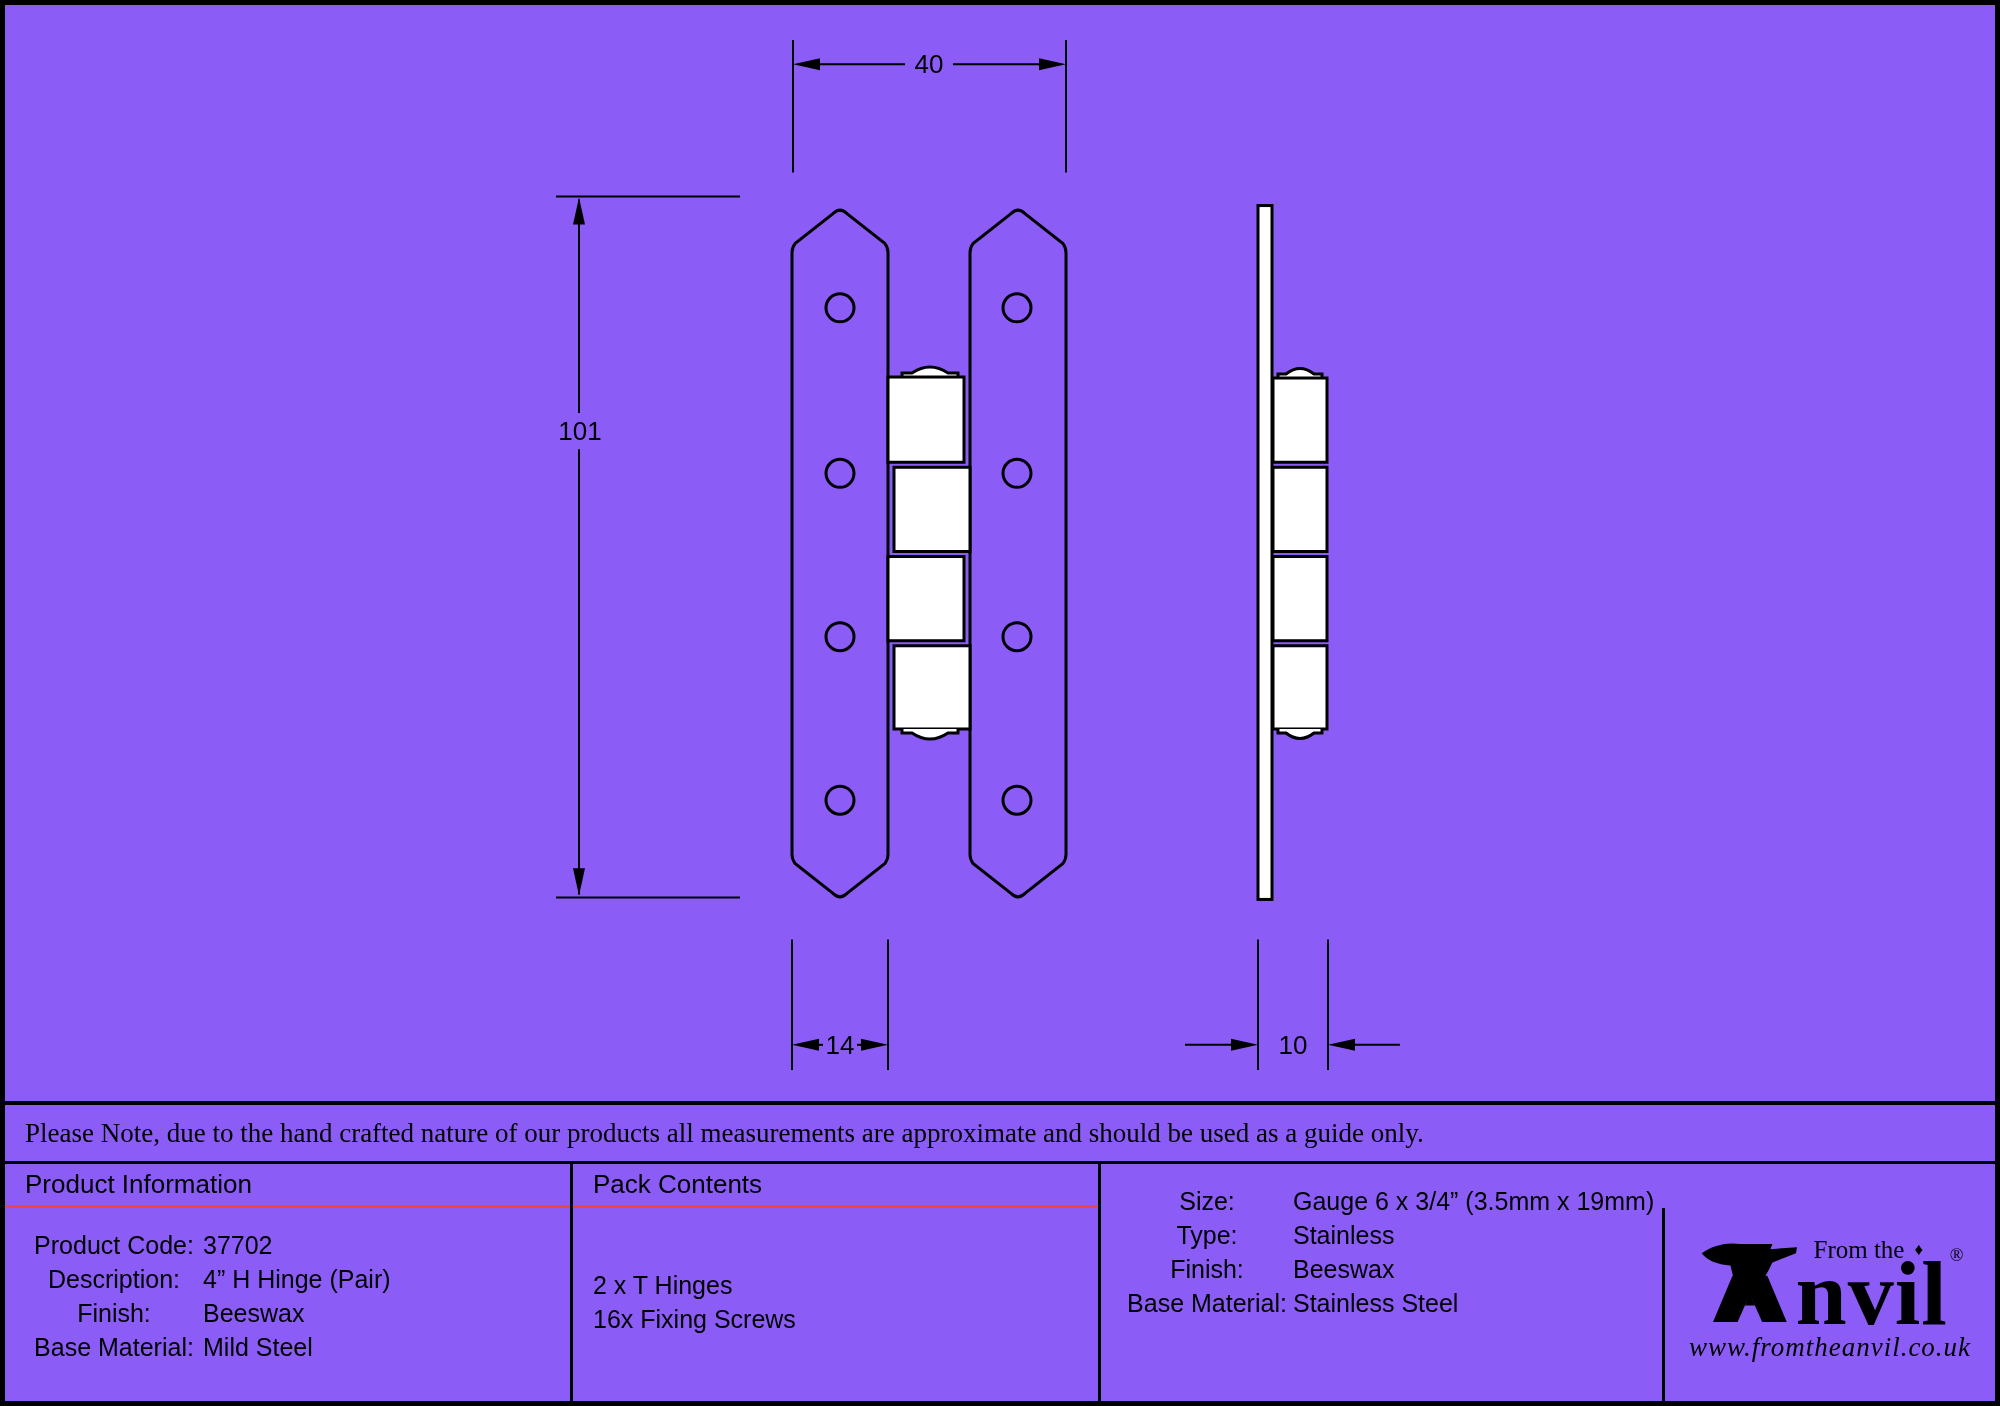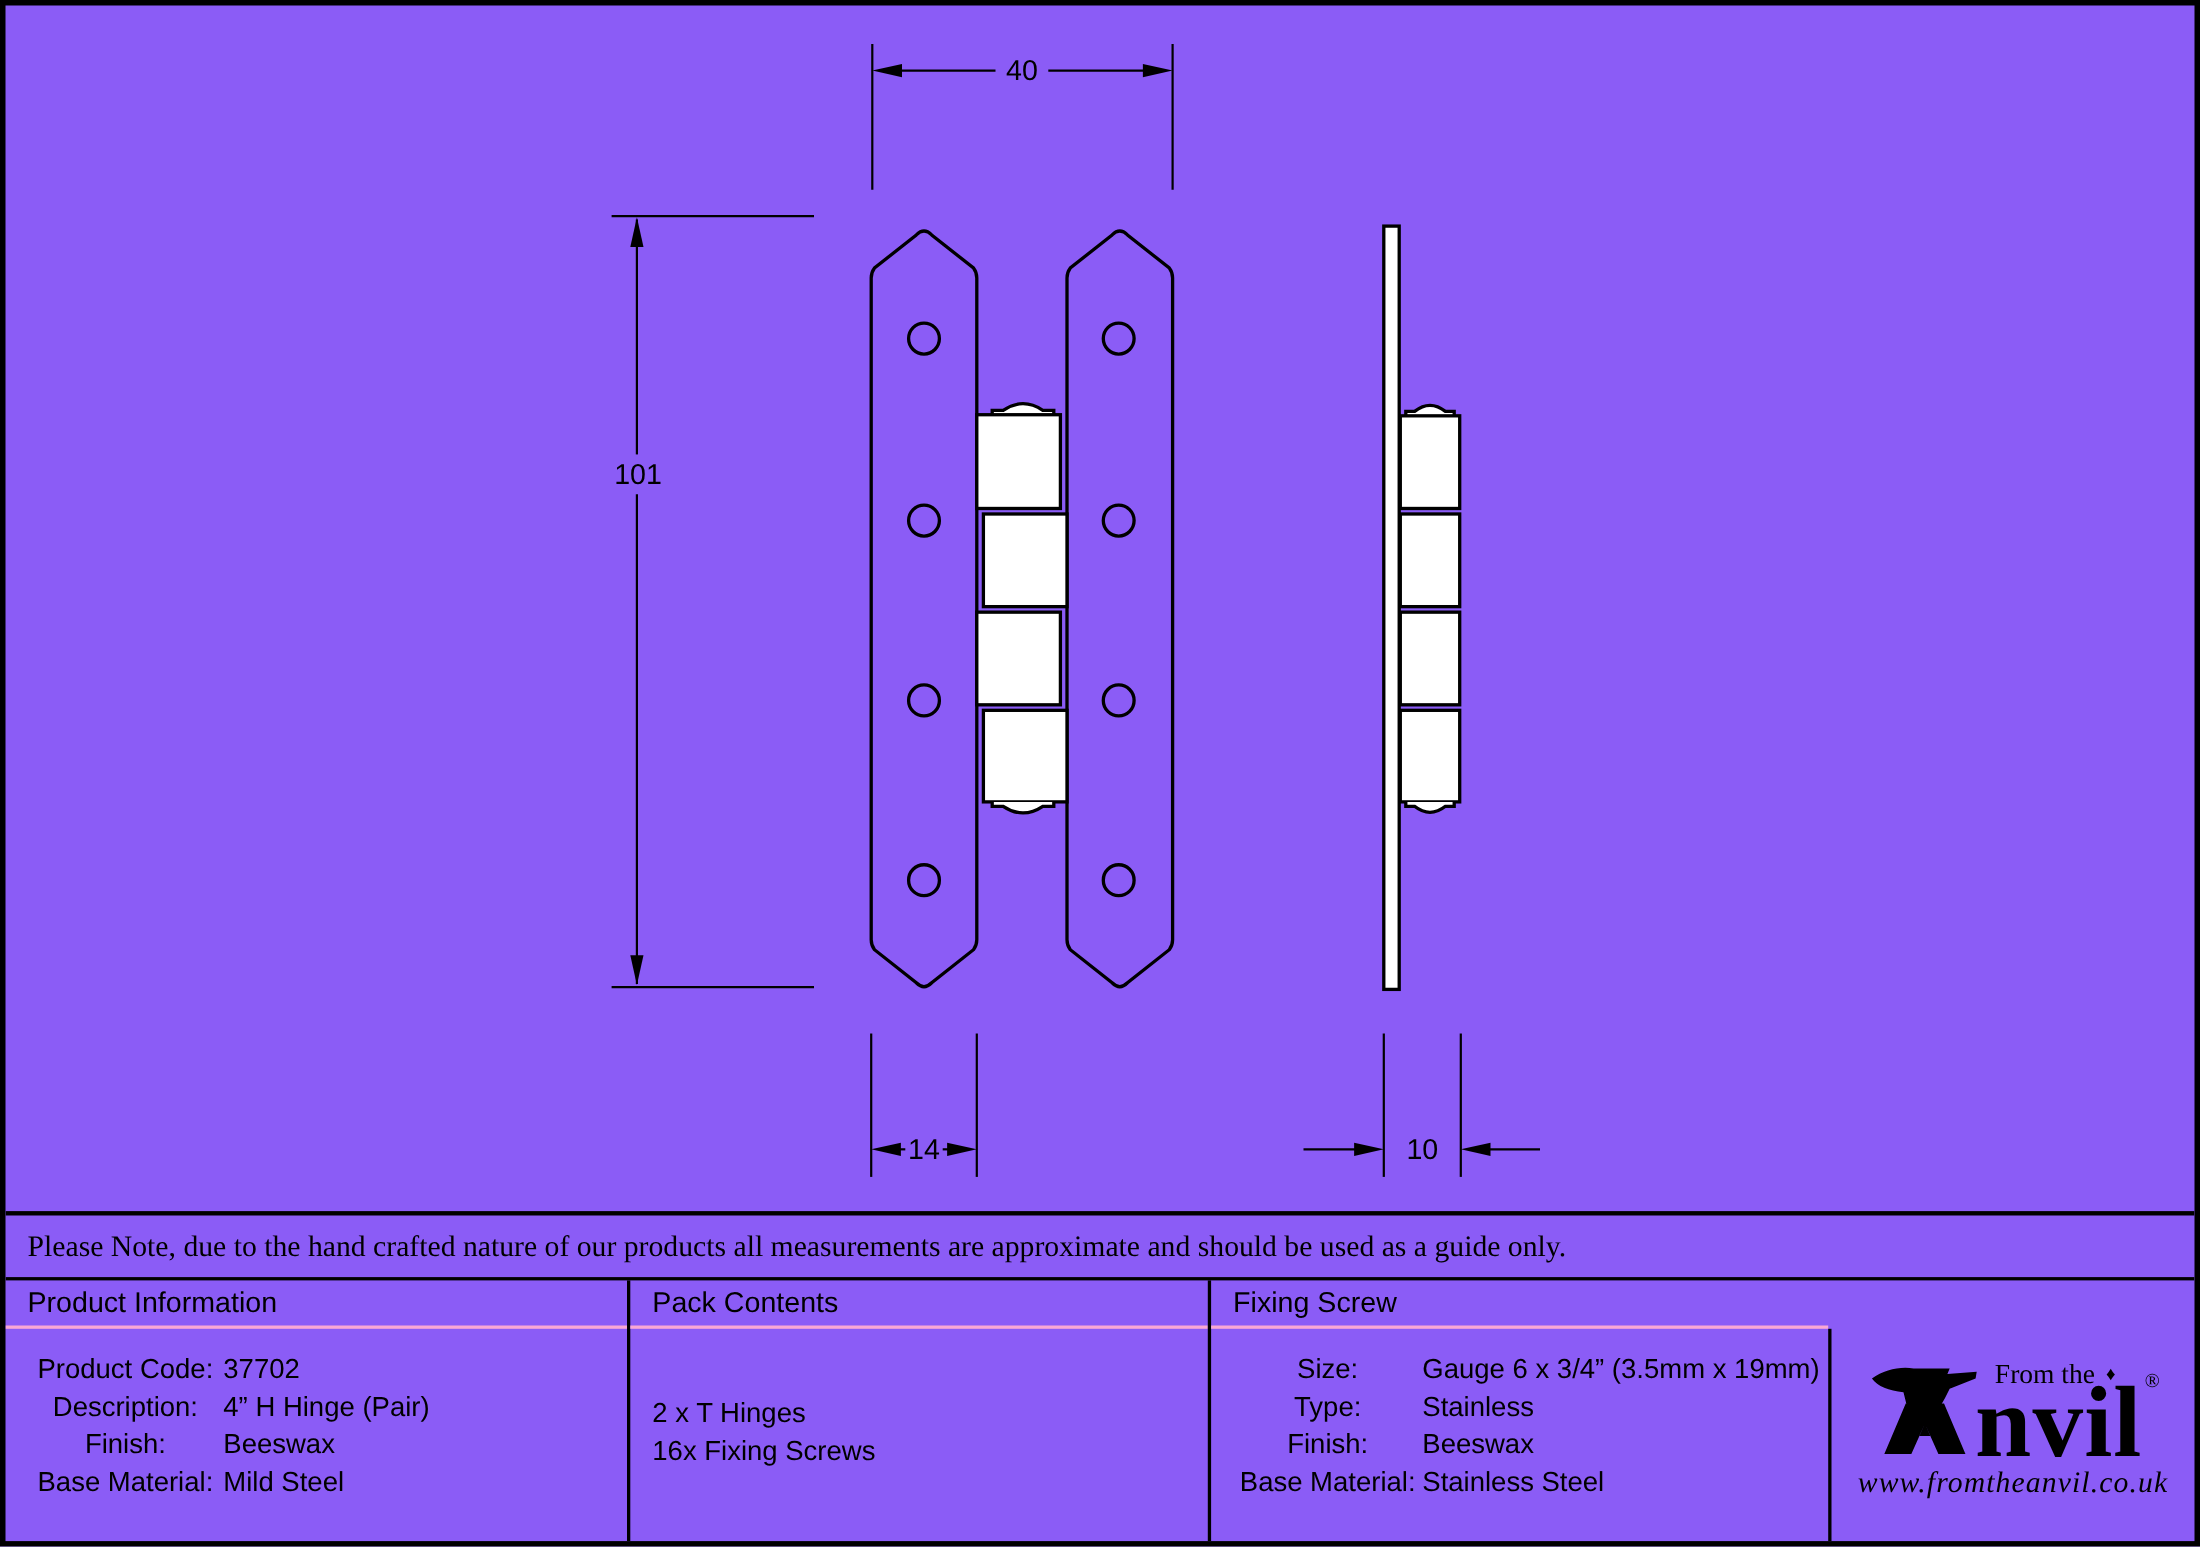--- a/index.html
+++ b/index.html
@@ -22,21 +22,21 @@
     display:flex;align-items:center;
     padding-left:20px;font-size:27px;font-family:Liberation Serif, serif;
   }
   .tbl{flex:0 0 auto;height:237px;display:flex;align-items:stretch;}
   .col{box-sizing:border-box;display:flex;flex-direction:column;}
   .col1{width:565px;}
   .col2{width:528px;border-left:3px solid #000;gap:40px;}
   .col3{width:564px;border-left:3px solid #000;}
   .col4{flex:1 1 auto;border-left:3px solid #000;position:relative;margin-top:44px;}
   .hdr{
-    height:41px;flex:0 0 auto;border-bottom:3px solid #f9a8d4;
+    height:41px;flex:0 0 auto;border-bottom:3px solid #ef4444;
     display:flex;align-items:center;padding-left:20px;
     font-size:26px;
   }
   .cellbody{flex:1 1 auto;padding:20px 0 0 20px;font-size:25px;line-height:34px;}
   .kv{display:flex;}
   .kv .lbl{flex:0 0 178px;text-align:center;}
   .col3 .kv .lbl{flex:0 0 172px;}
   .list-item{display:block;}
   
   .logo{
@@ -188,21 +188,20 @@
 
     <div class="col col2">
       <div class="hdr">Pack Contents</div>
       <div class="cellbody">
         <span class="list-item">2 x T Hinges</span>
         <span class="list-item">16x Fixing Screws</span>
       </div>
     </div>
 
     <div class="col col3">
-      <div class="hdr">Fixing Screw</div>
       <div class="cellbody">
         <div class="kv">
           <span class="lbl">Size:</span>
           <span>Gauge 6 x 3/4” (3.5mm x 19mm)</span>
         </div>
         <div class="kv">
           <span class="lbl">Type:</span>
           <span>Stainless</span>
         </div>
         <div class="kv">

